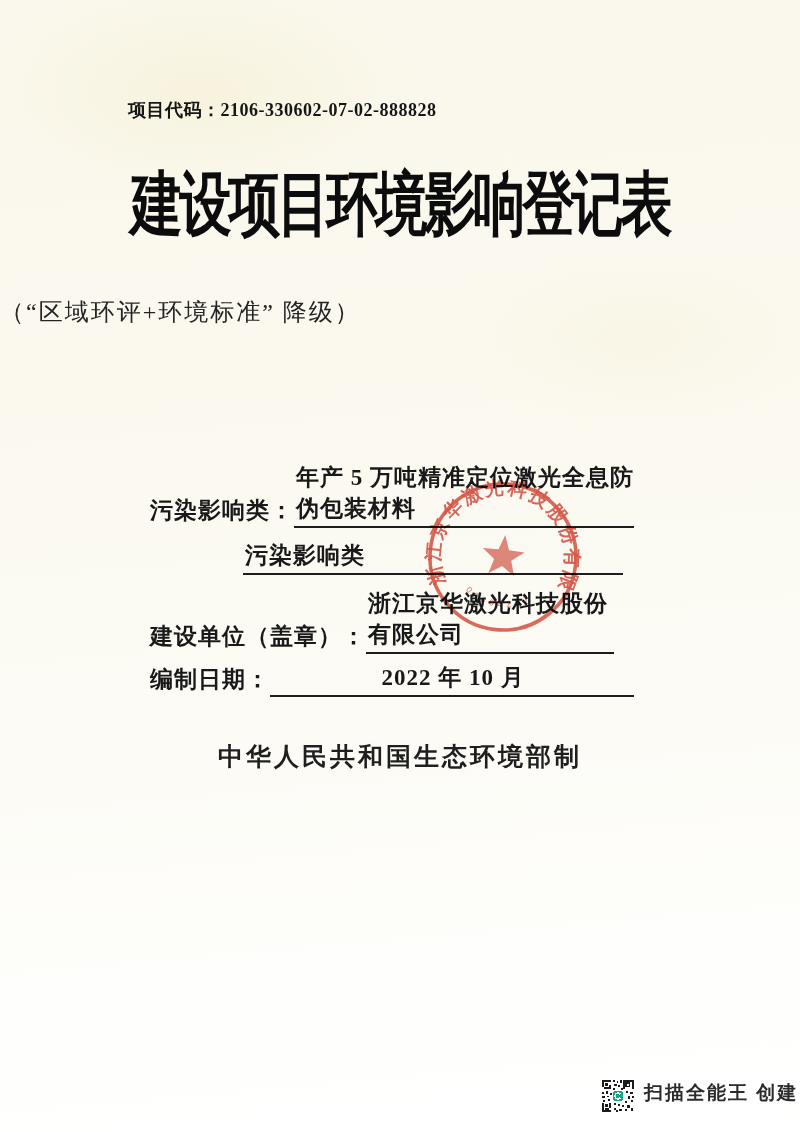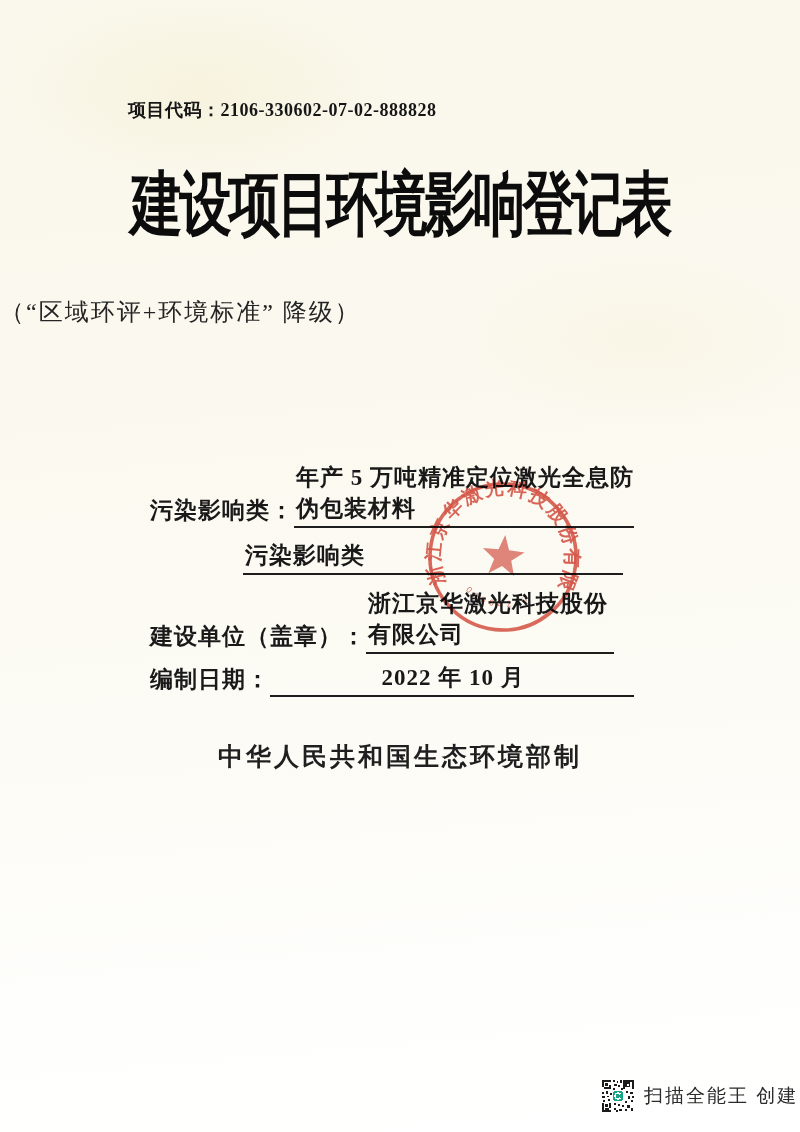--- a/index.html
+++ b/index.html
@@ -73,21 +73,21 @@
   
   .seal{
     position:absolute; left:408px; top:462px; width:190px; height:190px;
     transform:rotate(6deg);
     opacity:.82; mix-blend-mode:multiply;
     pointer-events:none;
   }
   
   .scan-watermark{
     position:absolute; left:602px; top:1080px;
-    display:flex; align-items:center; gap:10px;
+    display:flex; gap:10px;font-weight:bold;
   }
   .qr{ width:32px; height:32px; display:block; }
   .wm-text{
     font-family:"Liberation Sans", sans-serif;
     font-size:19px; color:#2b2b2b; letter-spacing:2px; white-space:nowrap;
   }
 </style>
 </head>
 <body>
 

